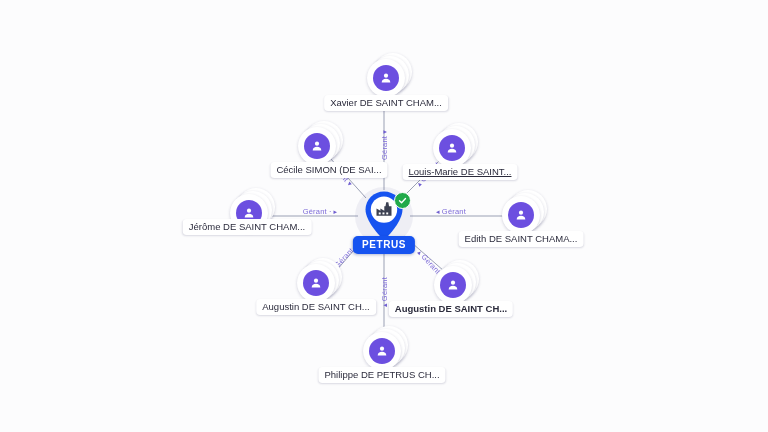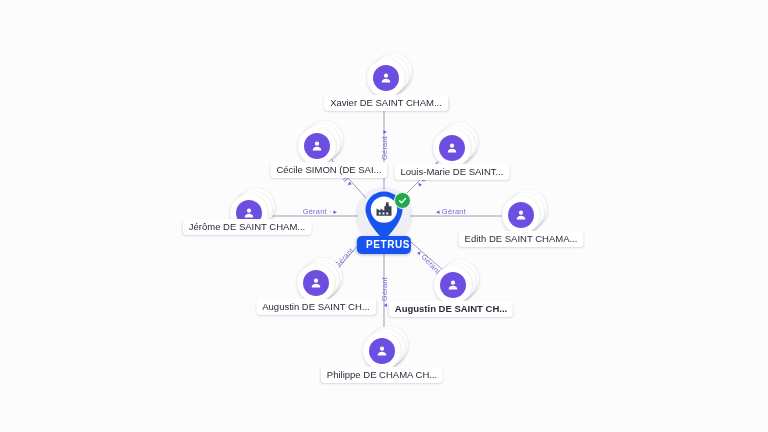--- a/index.html
+++ b/index.html
@@ -113,21 +113,21 @@
   }
   #company-label {
     position: absolute;
     left: 0; top: 20px;
     transform: translate(-50%, 0);
     background: #1653f0;
     color: #ffffff;
     font-size: 10px;
     font-weight: bold;
     letter-spacing: .6px;
-    padding: 3px 1px 4px 9px;
+    padding: 3px 9px 4px 9px;
     border-radius: 5px;
     white-space: nowrap;
     box-shadow: 0 1px 3px rgba(20,40,120,.3);
   }
 </style>
 </head>
 <body>
 
 <div id="stage">
 
@@ -222,21 +222,21 @@
         <div class="card s2"></div>
       <div class="card s1">
         <div class="avatar">
           <svg width="14" height="14" viewBox="0 0 24 24" fill="#ffffff">
             <circle cx="12" cy="8" r="3.6"></circle>
             <path d="M4.6 19.5c0-4 3.3-6.3 7.4-6.3s7.4 2.3 7.4 6.3z"></path>
           </svg>
         </div>
       </div>
     </div>
-    <div class="nlabel" style="left:0; top:16px;">Louis-Marie DE SAINT...</div>
+    <div class="nlabel" style="left:8px; top:16px;text-decoration:underline;">Louis-Marie DE SAINT...</div>
   </div>
 
   <div class="person" style="left:249px; top:213px;">
     <div class="stack">
       <div class="card s3"></div>
         <div class="card s2"></div>
       <div class="card s1">
         <div class="avatar">
           <svg width="14" height="14" viewBox="0 0 24 24" fill="#ffffff">
             <circle cx="12" cy="8" r="3.6"></circle>
@@ -302,21 +302,21 @@
         <div class="card s2"></div>
       <div class="card s1">
         <div class="avatar">
           <svg width="14" height="14" viewBox="0 0 24 24" fill="#ffffff">
             <circle cx="12" cy="8" r="3.6"></circle>
             <path d="M4.6 19.5c0-4 3.3-6.3 7.4-6.3s7.4 2.3 7.4 6.3z"></path>
           </svg>
         </div>
       </div>
     </div>
-    <div class="nlabel" style="left:0; top:16px;">Philippe DE CHAMA CH...</div>
+    <div class="nlabel" style="left:0; top:16px;">Philippe DE PETRUS CH...</div>
   </div>
 
   <div id="company">
     <div class="halo"></div>
 
     <svg class="pin" viewBox="0 0 42 52" xmlns="http://www.w3.org/2000/svg">
       <path d="M21 1.5C10.8 1.5 2.5 9.6 2.5 19.6c0 11.6 14.3 26.6 17.3 29.6a1.7 1.7 0 0 0 2.4 0c3-3 17.3-18 17.3-29.6C39.5 9.6 31.2 1.5 21 1.5z" fill="#1653f0"></path>
       <circle cx="21" cy="19.6" r="13.2" fill="#ffffff"></circle>
     </svg>
 

